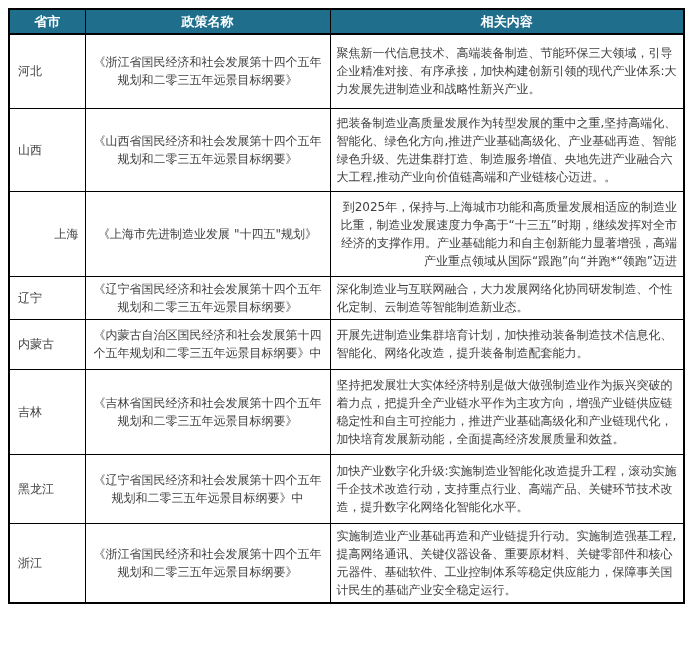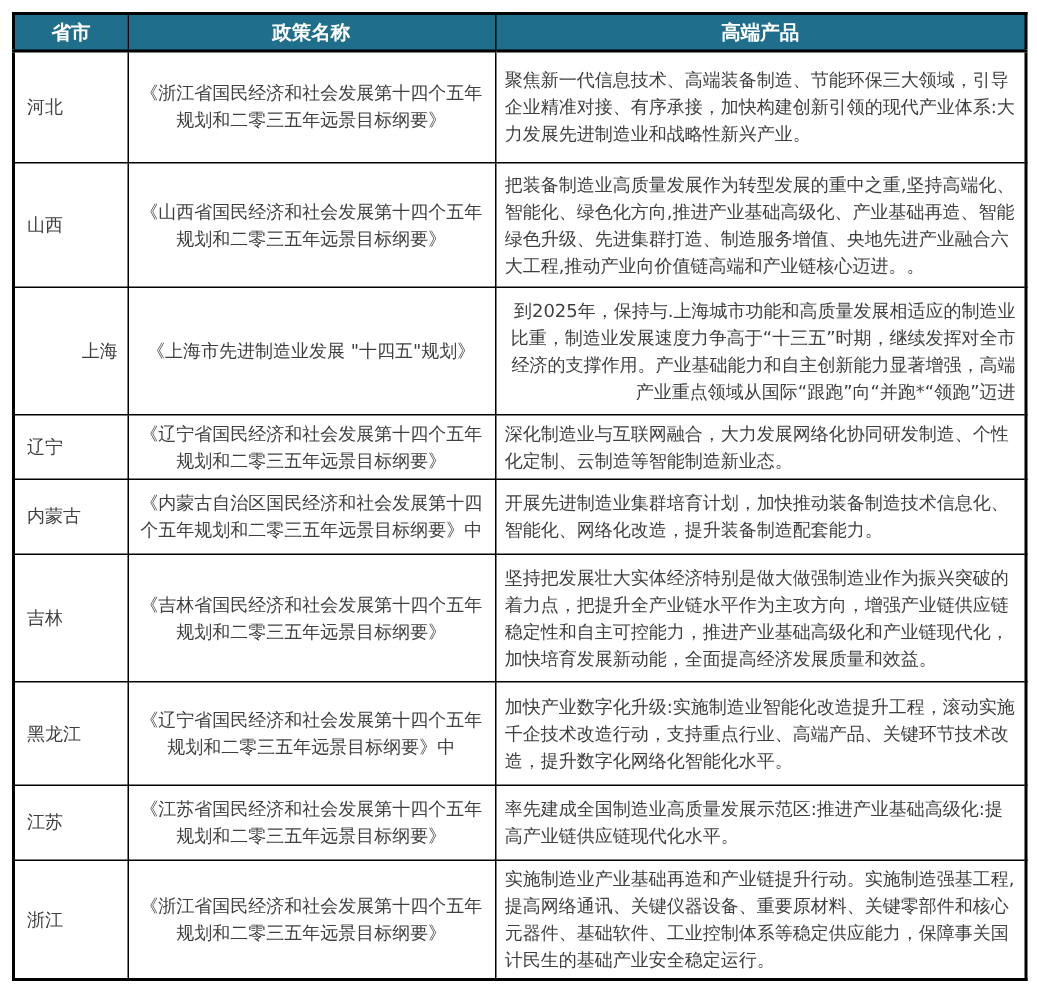--- a/index.html
+++ b/index.html
@@ -71,21 +71,21 @@
   <table class="policy-table">
     <colgroup>
       <col class="c-province">
       <col class="c-policy">
       <col class="c-content">
     </colgroup>
     <thead>
       <tr>
         <th>省市</th>
         <th>政策名称</th>
-        <th>高端产品</th>
+        <th>相关内容</th>
       </tr>
     </thead>
     <tbody id="table-body">
         <tr>
           <td class="province">河北</td>
           <td class="policy">《浙江省国民经济和社会发展第十四个五年规划和二零三五年远景目标纲要》</td>
           <td class="content">聚焦新一代信息技术、高端装备制造、节能环保三大领域，引导企业精准对接、有序承接，加快构建创新引领的现代产业体系:大力发展先进制造业和战略性新兴产业。</td>
         </tr>
         <tr>
           <td class="province">山西</td>
@@ -111,24 +111,19 @@
           <td class="province">吉林</td>
           <td class="policy">《吉林省国民经济和社会发展第十四个五年规划和二零三五年远景目标纲要》</td>
           <td class="content">坚持把发展壮大实体经济特别是做大做强制造业作为振兴突破的着力点，把提升全产业链水平作为主攻方向，增强产业链供应链稳定性和自主可控能力，推进产业基础高级化和产业链现代化，加快培育发展新动能，全面提高经济发展质量和效益。</td>
         </tr>
         <tr>
           <td class="province">黑龙江</td>
           <td class="policy">《辽宁省国民经济和社会发展第十四个五年规划和二零三五年远景目标纲要》中</td>
           <td class="content">加快产业数字化升级:实施制造业智能化改造提升工程，滚动实施千企技术改造行动，支持重点行业、高端产品、关键环节技术改造，提升数字化网络化智能化水平。</td>
         </tr>
         <tr>
-          <td class="province">江苏</td>
-          <td class="policy">《江苏省国民经济和社会发展第十四个五年规划和二零三五年远景目标纲要》</td>
-          <td class="content">率先建成全国制造业高质量发展示范区:推进产业基础高级化:提高产业链供应链现代化水平。</td>
-        </tr>
-        <tr>
           <td class="province">浙江</td>
           <td class="policy">《浙江省国民经济和社会发展第十四个五年规划和二零三五年远景目标纲要》</td>
           <td class="content">实施制造业产业基础再造和产业链提升行动。实施制造强基工程,提高网络通讯、关键仪器设备、重要原材料、关键零部件和核心元器件、基础软件、工业控制体系等稳定供应能力，保障事关国计民生的基础产业安全稳定运行。</td>
         </tr>
       </tbody>
   </table>
 </div>
 
 </body></html>

